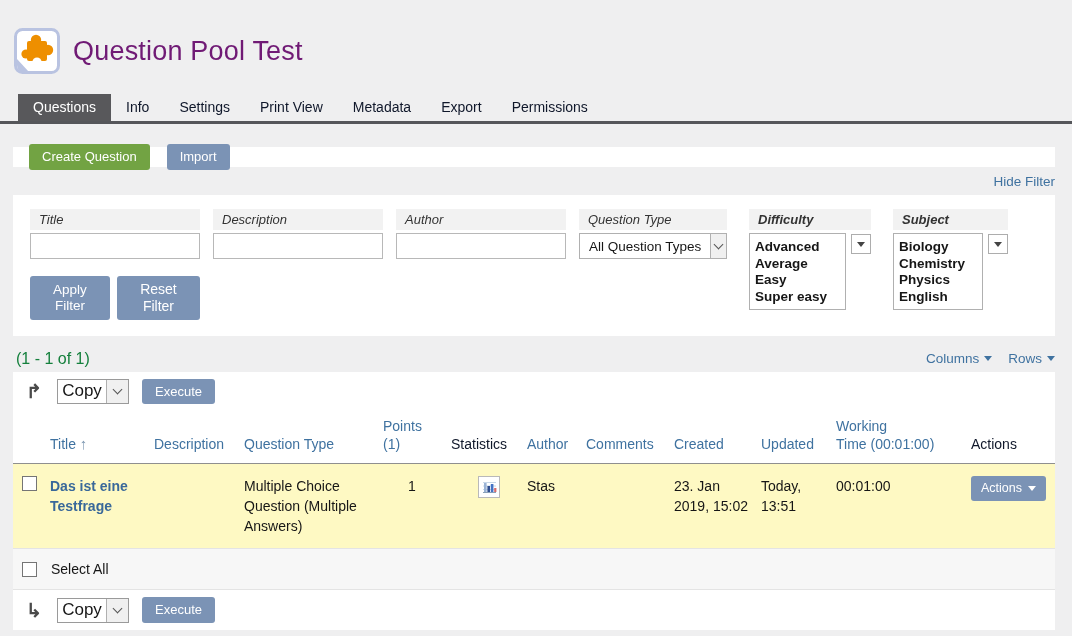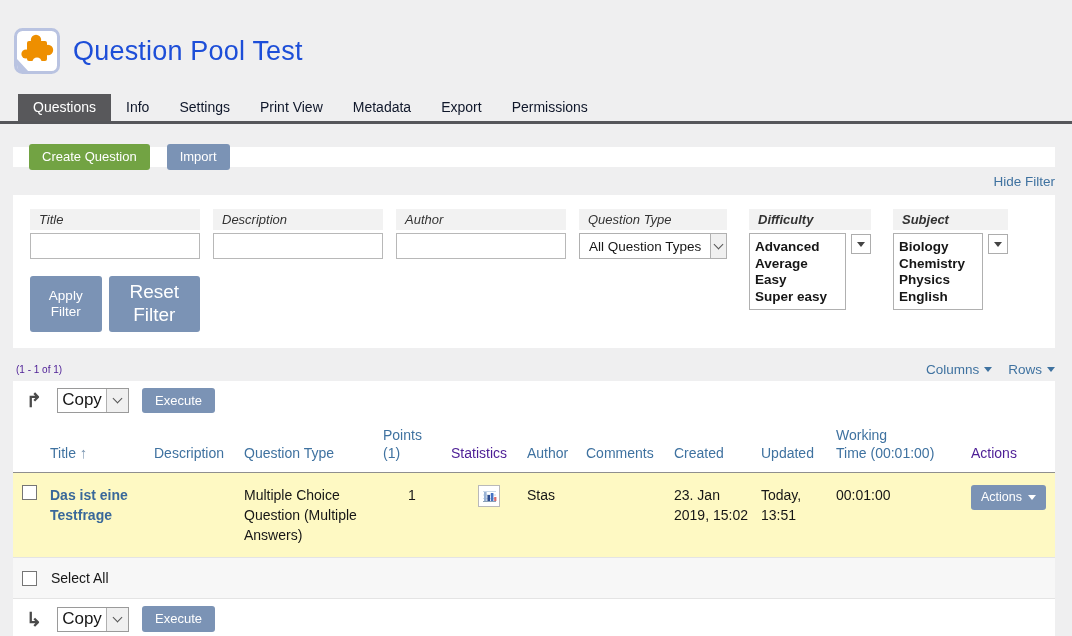--- a/index.html
+++ b/index.html
@@ -2,21 +2,21 @@
 <html><head>
 <meta charset="utf-8">
 <style>
   * { margin:0; padding:0; box-sizing:border-box; }
   body { font-family:"Liberation Sans", sans-serif; background:#efeff0; color:#161616; }
   .page { width:1072px; height:636px; background:#efeff0; overflow:hidden; position:relative; }
 
   
   .obj-header { padding:28px 0 20px 14px; display:flex; align-items:center; gap:13px; }
   .obj-icon { width:46px; height:46px; flex:0 0 auto; }
-  .page-title { font-size:27px; font-weight:400; color:#1d4ed8; letter-spacing:.2px;text-align:center; }
+  .page-title { font-size:27px; font-weight:400; color:#701a75; letter-spacing:.2px;text-align:center; }
 
   
   .tabs { display:flex; padding-left:18px; border-bottom:3px solid #55565a; }
   .tab { padding:0 15px; line-height:27px; font-size:14px; color:#0f172a; cursor:pointer; text-decoration:none; }
   .tab.active { background:#58585b; color:#fff; }
 
   
   .btn { display:inline-flex; align-items:center; gap:6px; font-family:inherit; font-size:13px;
          color:#fff; border:0; border-radius:3px; padding:5px 13px; cursor:pointer; line-height:1.2; }
   .btn-green { background:#72a343; }
@@ -55,36 +55,36 @@
   .marrow-btn { width:20px; height:20px; border:1px solid #adadad; background:#fff; flex:0 0 auto;
                 display:flex; align-items:center; justify-content:center; margin-top:1px; cursor:pointer; }
   .tri-down { width:0; height:0; border-left:4px solid transparent; border-right:4px solid transparent;
               border-top:5px solid #444; }
   .tri-down.white { border-top-color:#fff; }
   .tri-down.blue  { border-top-color:#3f72a0; }
   .filter-actions { margin-top:17px; display:flex; gap:7px; }
 
   
   .range-row { width:1042px; margin:14px 0 4px 13px; display:flex; justify-content:space-between; align-items:center; }
-  .range-text { color:#4c1d95; font-size:10px; padding-left:3px; }
+  .range-text { color:#15803d; font-size:16px; padding-left:3px; }
   .table-opts { display:flex; gap:16px; align-items:center; }
   .table-opts a { display:inline-flex; align-items:center; gap:5px; }
 
   
   .table-box { width:1042px; margin-left:13px; background:#fff; }
   .cmd-row { display:flex; align-items:center; gap:13px; padding:7px 10px 7px 13px; }
   .turn-icon { font-size:19px; color:#4a4a4a; font-weight:bold; line-height:1; width:18px; }
   .mini-select { width:72px; height:25px; display:flex; align-items:stretch; border:1px solid #9a9a9a; background:#fff; cursor:pointer; }
   .mini-select .sel-text { flex:1; display:flex; align-items:center; justify-content:center; font-size:17px; }
 
   table.qtable { border-collapse:collapse; width:100%; table-layout:fixed; font-size:14px; }
   .qtable th { text-align:left; font-weight:400; color:#3f72a0; vertical-align:bottom;
                padding:6px 10px 9px 0; border-bottom:1px solid #8f8f8f; line-height:1.3; }
   .qtable th a { color:#3f72a0; text-decoration:none; }
-  .qtable th.dark { color:#4c1d95; }
+  .qtable th.dark { color:#0f172a; }
   .qtable td { vertical-align:top; padding:12px 10px 12px 0; border-bottom:1px solid #e4e4e4; line-height:1.45; }
   .qtable tr.data-row { background:#fef9c3; }
   .cell-cb { padding-left:9px !important; }
   .cb { width:15px; height:15px; border:1px solid #757575; background:#fff; display:inline-block; cursor:pointer; }
   .title-link { color:#39689a; font-weight:bold; text-decoration:none; cursor:pointer; }
   .sort-arrow { color:#7e98b2; font-weight:bold; font-size:15px; }
   td.points-cell { padding-left:25px !important; }
   td.stats-cell  { padding-left:27px !important; }
   .stats-icon { width:22px; height:22px; border:1px solid #b9b9b9; background:#fff;
                 display:flex; align-items:center; justify-content:center; cursor:pointer; }
@@ -132,21 +132,21 @@
     <a class="link">Hide Filter</a>
   </div>
 
   <div class="filter-panel">
 
     <div class="fgroup w170">
       <div class="flabel">Title</div>
       <input class="ftext" type="text" value="" style="">
       <div class="filter-actions">
         <button class="btn btn-blue" style="font-size:13.5px">Apply Filter</button>
-        <button class="btn btn-blue" style="font-size:19px">Reset Filter</button>
+        <button class="btn btn-blue" style="font-size:14px">Reset Filter</button>
       </div>
     </div>
 
     <div class="fgroup w170">
       <div class="flabel">Description</div>
       <input class="ftext" type="text" value="" style="">
     </div>
 
     <div class="fgroup w170">
       <div class="flabel">Author</div>

